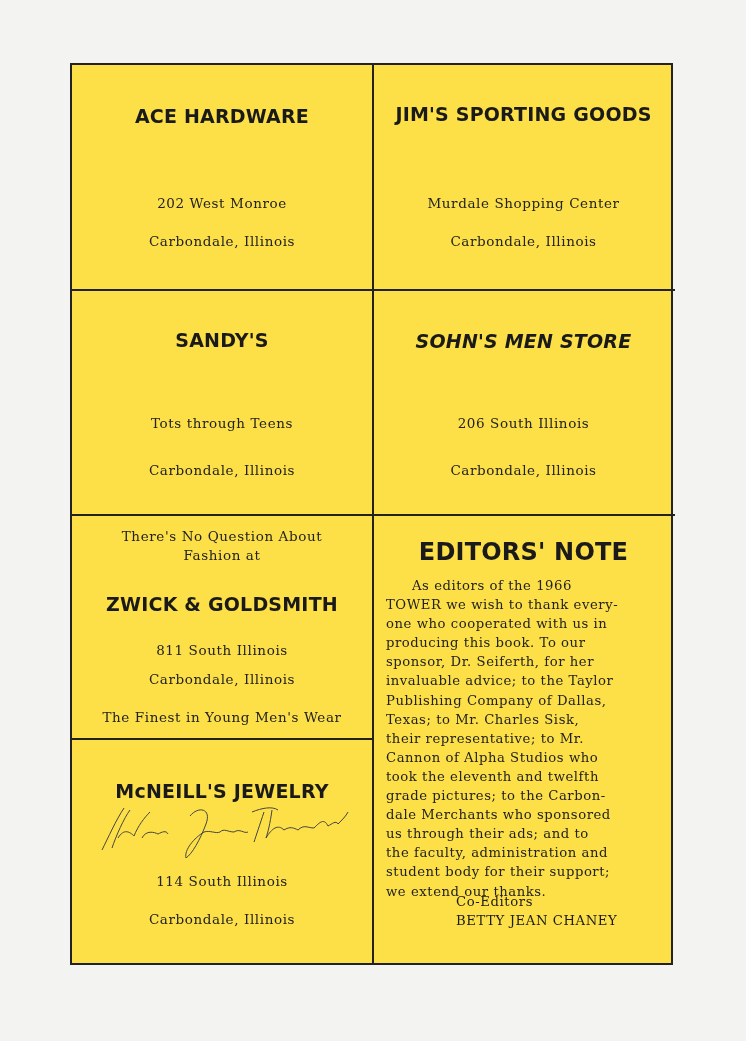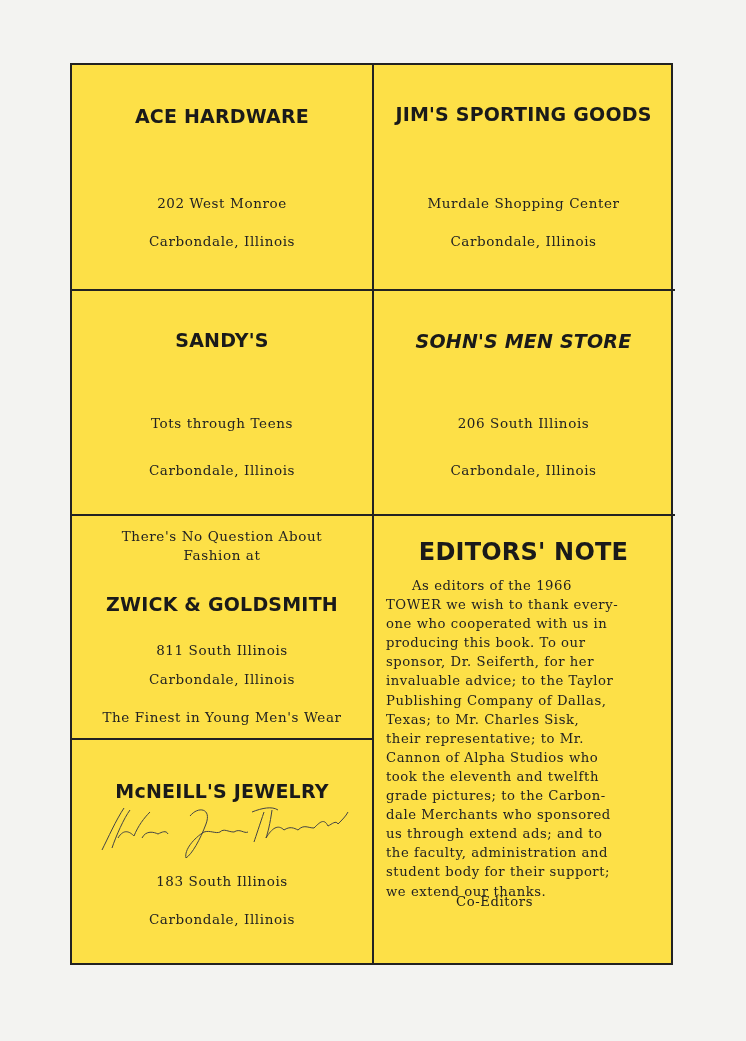--- a/index.html
+++ b/index.html
@@ -96,42 +96,43 @@
     <div class="line" style="top:193px;">The Finest in Young Men's Wear</div>
   </div>
 
   <div class="cell" style="left:0; top:675px; width:300px; height:225px;text-decoration:underline;">
     <div class="title" style="top:40px;">McNEILL'S JEWELRY</div>
     <svg class="signature" viewBox="0 0 260 60">
       <path d="M8 52 C 14 40, 22 22, 30 10 M 18 50 C 22 38, 30 20, 36 12 M 24 40 C 30 30, 36 34, 40 38 C 44 28, 50 20, 56 14 M 48 40 C 52 32, 60 34, 64 36 C 68 34, 72 32, 74 36" fill="none" stroke="#444" stroke-width="1"></path>
       <path d="M96 18 C 104 8, 118 10, 112 26 C 106 42, 98 56, 92 60 C 90 52, 100 40, 110 34 C 116 32, 122 36, 126 34 C 130 30, 134 34, 140 34 C 146 30, 150 36, 154 34" fill="none" stroke="#444" stroke-width="1"></path>
       <path d="M158 14 C 168 10, 178 8, 184 12 M 170 14 C 166 26, 162 38, 160 44 M 178 12 C 176 26, 174 34, 172 40 C 178 30, 184 26, 190 32 C 196 28, 200 30, 204 32 C 210 26, 214 30, 220 30 C 226 24, 230 20, 234 28 C 238 26, 242 22, 244 26 C 248 22, 252 18, 254 14" fill="none" stroke="#444" stroke-width="1"></path>
     </svg>
-    <div class="line" style="top:133px;">183 South Illinois</div>
+    <div class="line" style="top:133px;">114 South Illinois</div>
     <div class="line" style="top:171px;">Carbondale, Illinois</div>
   </div>
 
   <div class="cell" style="left:302px; top:451px; width:299px; height:449px;">
     <div class="title" style="top:12px; font-size:24px;margin-top:10px;">EDITORS' NOTE</div>
     <div class="note">
       <div style="padding-left:26px;">    As editors of the 1966</div>
       <div>TOWER we wish to thank every-</div>
       <div>one who cooperated with us in</div>
       <div>producing this book.  To our</div>
       <div>sponsor, Dr. Seiferth, for her</div>
       <div>invaluable advice; to the Taylor</div>
       <div>Publishing Company of Dallas,</div>
       <div>Texas; to Mr. Charles Sisk,</div>
       <div>their representative; to Mr.</div>
       <div>Cannon of Alpha Studios who</div>
       <div>took the eleventh and twelfth</div>
       <div>grade pictures; to the Carbon-</div>
       <div>dale Merchants who sponsored</div>
-      <div>us through extend ads; and to</div>
+      <div>us through their ads; and to</div>
       <div>the faculty, administration and</div>
       <div>student body for their support;</div>
       <div>we extend our thanks.</div>
     </div>
     <div class="sig">
       <div>Co-Editors</div>
+      <div>BETTY JEAN CHANEY</div>
     </div>
   </div>
 </div>
 
 </body></html>

